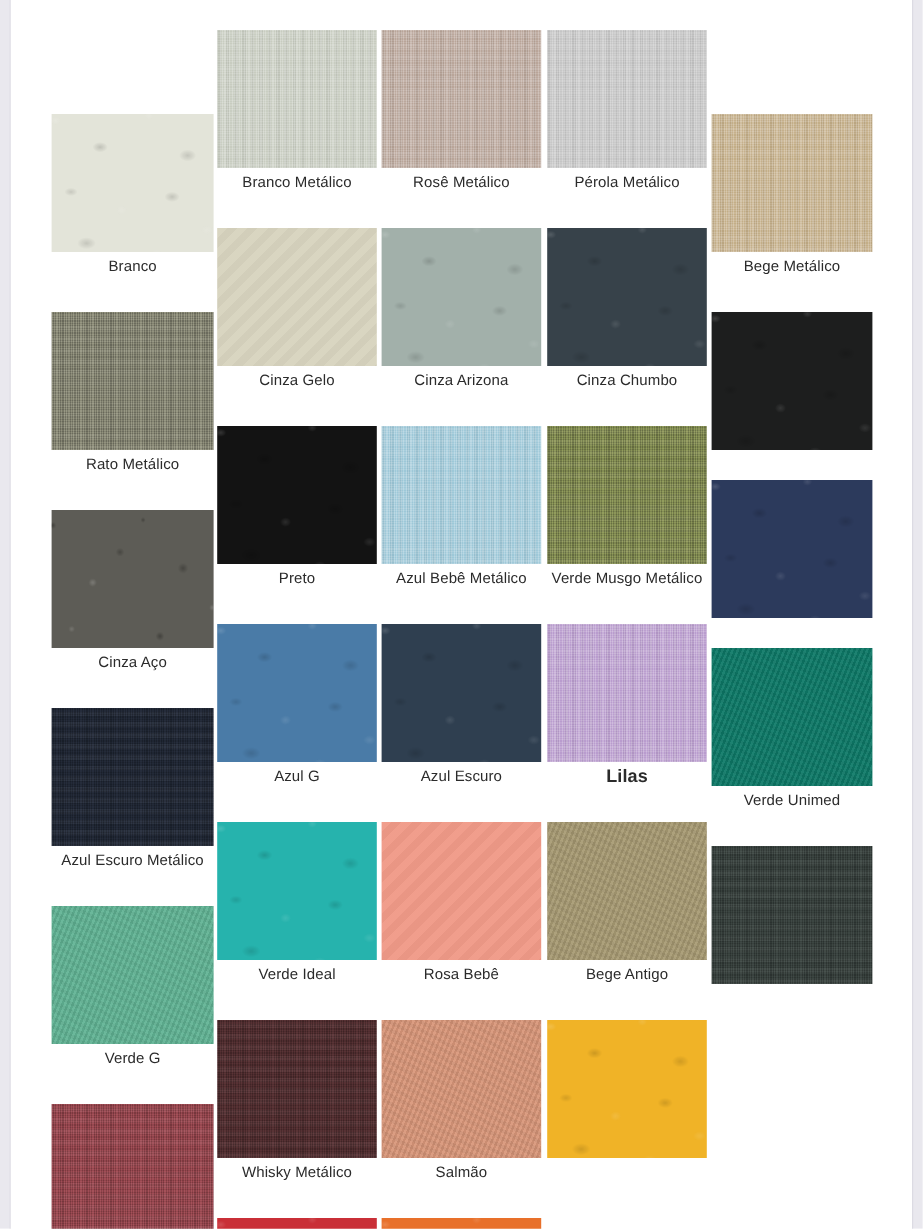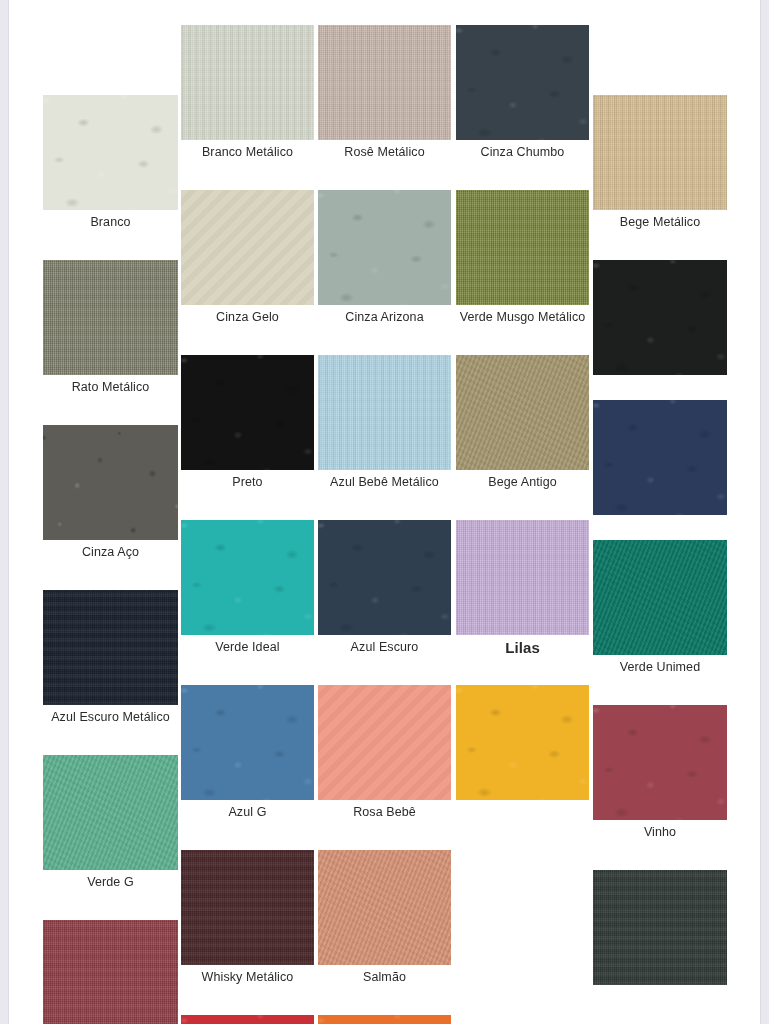--- a/index.html
+++ b/index.html
@@ -163,28 +163,28 @@
         </div>
         <div class="swatch-cell">
           <div class="chip tex-smooth" title="Cinza Gelo" style="background-color: rgb(216, 212, 191);"></div>
           <span class="label">Cinza Gelo</span>
         </div>
         <div class="swatch-cell">
           <div class="chip tex-leather" title="Preto" style="background-color: rgb(19, 19, 19);"></div>
           <span class="label">Preto</span>
         </div>
         <div class="swatch-cell">
+          <div class="chip tex-leather" title="Azul G" style="background-color: rgb(74, 123, 167);"></div>
+          <span class="label">Azul G</span>
+        </div>
+        <div class="swatch-cell">
           <div class="chip tex-leather" title="Verde Ideal" style="background-color: rgb(38, 179, 173);"></div>
           <span class="label">Verde Ideal</span>
         </div>
         <div class="swatch-cell">
-          <div class="chip tex-leather" title="Azul G" style="background-color: rgb(74, 123, 167);"></div>
-          <span class="label">Azul G</span>
-        </div>
-        <div class="swatch-cell">
           <div class="chip tex-weave" title="Whisky Metálico" style="background-color: rgb(74, 42, 44);"></div>
           <span class="label">Whisky Metálico</span>
         </div>
         <div class="swatch-cell">
           <div class="chip tex-leather" title="Vermelho" style="background-color: rgb(201, 47, 55);"></div>
         </div>
       </div>
       <div class="col col-2" style="padding-top: 25px;">
         <div class="swatch-cell">
           <div class="chip tex-weave" title="Rosê Metálico" style="background-color: rgb(194, 176, 166);"></div>
@@ -209,56 +209,56 @@
         <div class="swatch-cell">
           <div class="chip tex-grain" title="Salmão" style="background-color: rgb(217, 151, 122);"></div>
           <span class="label">Salmão</span>
         </div>
         <div class="swatch-cell">
           <div class="chip tex-leather" title="Laranja" style="background-color: rgb(232, 112, 42);"></div>
         </div>
       </div>
       <div class="col col-3" style="padding-top: 25px;">
         <div class="swatch-cell">
+          <div class="chip tex-weave" title="Pérola Metálico"></div>
+          <span class="label">Pérola Metálico</span>
+        </div>
+        <div class="swatch-cell">
           <div class="chip tex-leather" title="Cinza Chumbo" style="background-color: rgb(55, 66, 74);"></div>
           <span class="label">Cinza Chumbo</span>
         </div>
         <div class="swatch-cell">
           <div class="chip tex-weave" title="Verde Musgo Metálico" style="background-color: rgb(120, 129, 76);"></div>
           <span class="label">Verde Musgo Metálico</span>
         </div>
         <div class="swatch-cell">
+          <div class="chip tex-weave" title="Lilas" style="background-color: rgb(194, 168, 212);"></div>
+          <span class="label big">Lilas</span>
+        </div>
+        <div class="swatch-cell">
           <div class="chip tex-grain" title="Bege Antigo" style="background-color: rgb(168, 155, 116);"></div>
           <span class="label">Bege Antigo</span>
         </div>
         <div class="swatch-cell">
-          <div class="chip tex-weave" title="Lilas" style="background-color: rgb(194, 168, 212);"></div>
-          <span class="label big">Lilas</span>
-        </div>
-        <div class="swatch-cell">
           <div class="chip tex-leather" title="Amarelo" style="background-color: rgb(240, 179, 39);"></div>
         </div>
       </div>
       <div class="col col-4" style="padding-top: 95px;">
         <div class="swatch-cell">
           <div class="chip tex-weave" title="Bege Metálico" style="background-color: rgb(203, 184, 150);"></div>
           <span class="label">Bege Metálico</span>
         </div>
         <div class="swatch-cell">
           <div class="chip tex-leather" title="Cinza Crome" style="background-color: rgb(29, 30, 30);"></div>
         </div>
         <div class="swatch-cell">
           <div class="chip tex-leather" title="Azul Royal" style="background-color: rgb(44, 58, 92);"></div>
         </div>
         <div class="swatch-cell">
           <div class="chip tex-grain" title="Verde Unimed" style="background-color: rgb(14, 122, 104);"></div>
           <span class="label">Verde Unimed</span>
         </div>
         <div class="swatch-cell">
-          <div class="chip tex-leather" title="Vinho" style="background-color: rgb(155, 68, 80);"></div>
-          <span class="label">Vinho</span>
-        </div>
-        <div class="swatch-cell">
           <div class="chip tex-weave" title="Grafite Metálico" style="background-color: rgb(52, 60, 57);"></div>
         </div>
       </div>
     </div>
 </div>
 
 </body></html>

